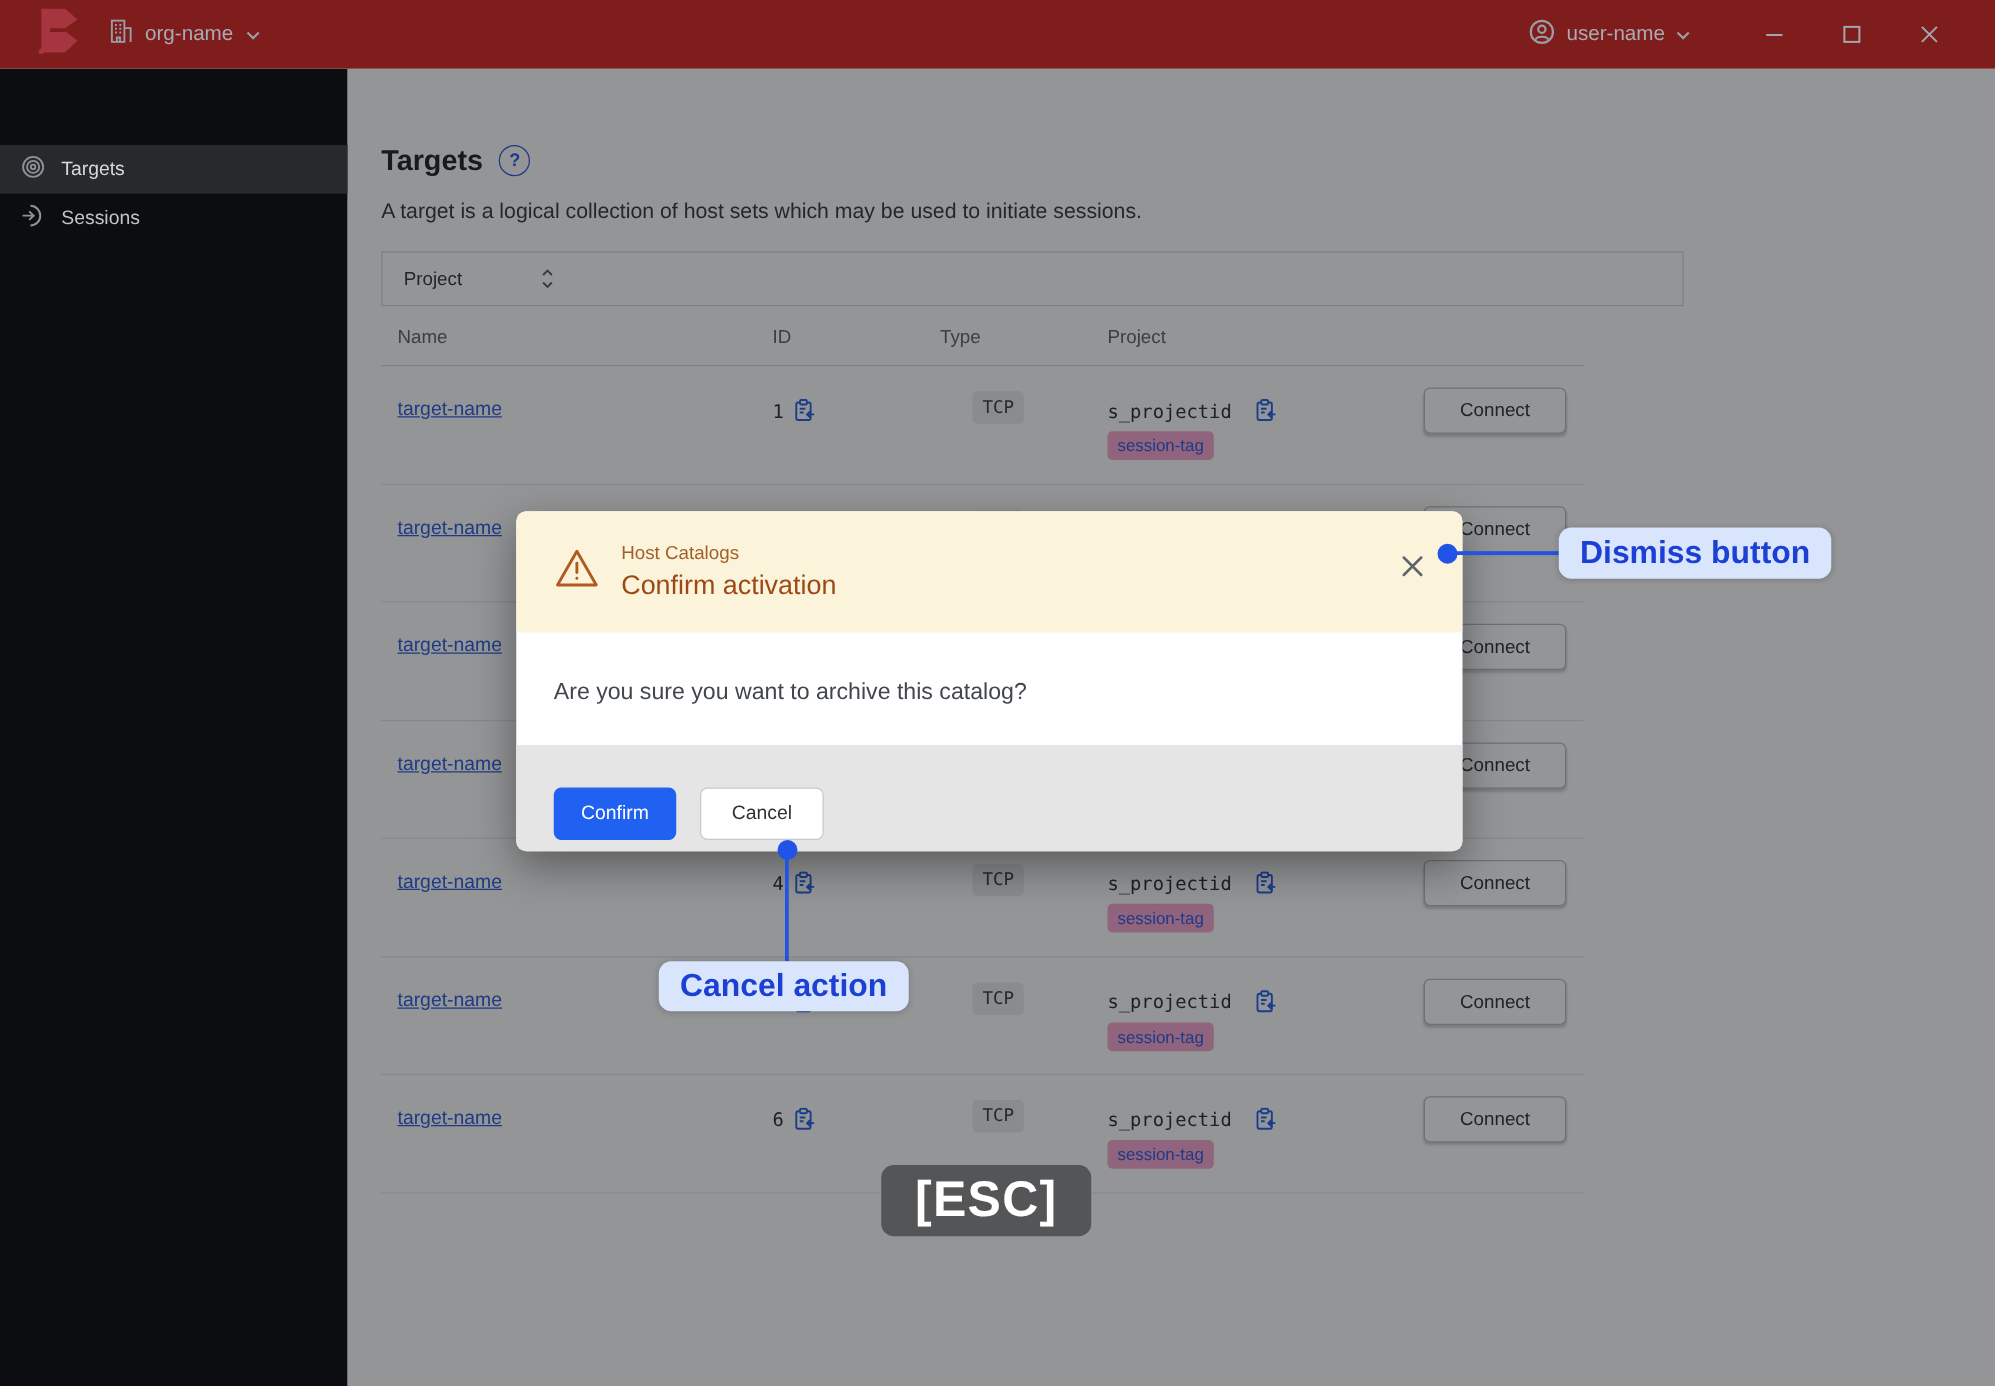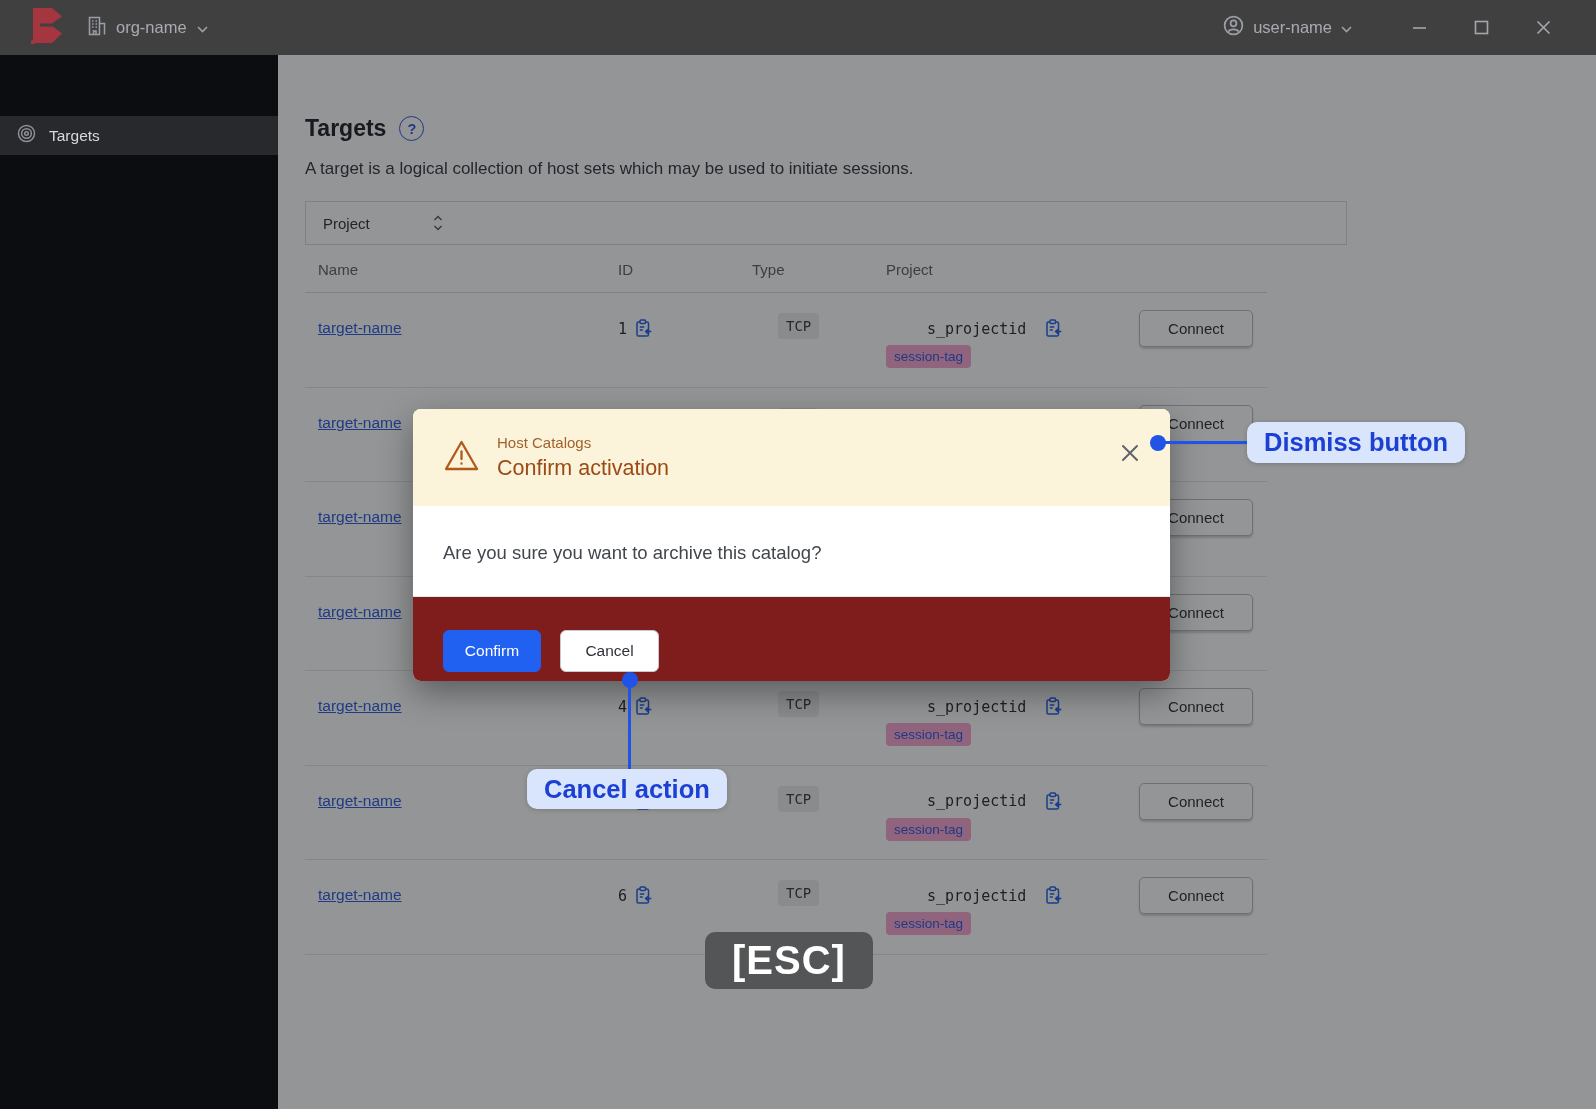--- a/index.html
+++ b/index.html
@@ -2,21 +2,21 @@
 <html><head>
 <meta charset="utf-8">
 <style>
   * { margin:0; padding:0; box-sizing:border-box; }
   html,body { width:1596px; height:1109px; overflow:hidden; background:#fff;
               font-family:"Liberation Sans", sans-serif; }
   .mono { font-family:"DejaVu Sans Mono", monospace; }
 
   
   .topbar { position:absolute; left:0; top:0; width:1596px; height:55px;
-            background:#404040; display:flex; align-items:center; padding:0 30px; z-index:30; }
+            background:#7f1d1d; display:flex; align-items:center; padding:0 30px; z-index:30; }
   .brand { display:flex; align-items:center; gap:24px; }
   .org-switcher { display:flex; align-items:center; gap:10px; color:#a8abb1;
                   font-size:16.5px; cursor:pointer; }
   .topbar-right { margin-left:auto; display:flex; align-items:center; }
   .user-menu { display:flex; align-items:center; gap:9px; color:#a8abb1; font-size:16.5px; margin-right:28px;}
   .win-controls { display:flex; align-items:center; }
   .win-btn { width:46px; height:34px; display:flex; align-items:center; justify-content:center;
              background:none; border:none; cursor:pointer; margin-left:16px; }
 
   
@@ -45,21 +45,21 @@
 
   .table { position:absolute; left:27px; top:190px; width:1042px; }
   .thead { position:relative; height:48px; width:962px; border-bottom:1px solid #d9dbdf; }
   .th { position:absolute; top:16px; font-size:15px; color:#60656e; }
   .th.c0{left:13px}.th.c1{left:313px}.th.c2{left:447px}.th.c3{left:581px}
   .trow { position:relative; height:94.5px; width:962px; border-bottom:1px solid #e6e7ea; }
   .cell { position:absolute; top:26px; }
   .cell.name{left:13px}
   .cell.id{left:313px; display:flex; align-items:center; gap:8px;}
   .cell.type{left:473px; top:20px;}
-  .cell.project{left:581px; display:flex; align-items:center; gap:19px;margin-left:41px;}
+  .cell.project{left:581px; display:flex; align-items:center; gap:19px;}
   .link { color:#2f5fe0; font-size:15.5px; font-weight:500; text-decoration:underline; cursor:pointer; }
   .idtxt, .projtxt { font-size:15px; color:#2b2f36; }
   .badge { display:inline-block; background:#ecedef; color:#3a3e46; font-size:14px;
            padding:5px 8px; border-radius:4px; }
   .tag { position:absolute; left:581px; top:52px; background:#f9a8d4; color:#2e5ce6;
          font-size:13.5px; font-weight:500; padding:4px 8px; border-radius:4px; cursor:pointer; }
   .connect { position:absolute; left:834px; top:17px; width:114px; height:37px;
              background:#fff; border:1px solid #bbbec6; border-radius:5px;
              box-shadow:0 2px 2px rgba(0,0,0,.18); font-size:15px; color:#2f333a;
              font-family:"Liberation Sans",sans-serif; cursor:pointer; }
@@ -71,21 +71,21 @@
   .modal { position:absolute; left:413px; top:409px; width:757px; height:272px; background:#fff;
            border-radius:8px; overflow:hidden; z-index:10;
            box-shadow:0 12px 34px rgba(0,0,0,.38); }
   .modal-head { height:97px; background:#fbf3da; display:flex; align-items:center;
                 padding:0 30px; gap:17px; position:relative; }
   .modal-tagline { font-size:15px; color:#a2612c; margin-bottom:5px; }
   .modal-title { font-size:21.5px; font-weight:400; color:#9c4a15; }
   .modal-x { position:absolute; right:27px; top:31px; width:26px; height:26px; background:none;
              border:none; cursor:pointer; display:flex; align-items:center; justify-content:center; }
   .modal-body { height:90px; padding:36px 30px 0; font-size:18.5px; color:#42464e; }
-  .modal-foot { height:108px; background:#7f1d1d; border-top:1px solid #e5e6ea;
+  .modal-foot { height:108px; background:#e5e5e5; border-top:1px solid #e5e6ea;
                 display:flex; align-items:center; padding:0 30px; gap:19px; }
   .btn { height:42px; border-radius:6px; font-size:15.5px; cursor:pointer;
          font-family:"Liberation Sans",sans-serif; }
   .btn-primary { width:98px; background:#2161f1; border:1px solid #2161f1; color:#fff; }
   .btn-secondary { width:99px; background:#fff; border:1px solid #c6c9cf; color:#2e3238; }
 
   
   .ann { z-index:20; position:absolute; }
   .ann-dot { width:16px; height:16px; border-radius:50%; background:#2154e6; }
   .ann-pill { height:41px; background:#d8e5fd; border-radius:10px; display:flex; align-items:center;
@@ -174,20 +174,29 @@
     <div class="nav-item active">
       <span>
         <svg width="19" height="19" viewBox="0 0 18 18" fill="none" stroke="#8e9196" stroke-width="1.4">
           <circle cx="9" cy="9" r="7.6"></circle>
             <circle cx="9" cy="9" r="4.6"></circle>
             <circle cx="9" cy="9" r="1.7"></circle>
         </svg>
       </span>
       <span>Targets</span>
     </div>
+    <div class="nav-item">
+      <span>
+        <svg width="19" height="19" viewBox="0 0 18 18" fill="none" stroke="#8e9196" stroke-width="1.5">
+          <path d="M7 1.6 a7.4 7.4 0 1 1 0 14.8"></path>
+          <path d="M1 9 h8.2 M6 5.8 L9.4 9 L6 12.2"></path>
+        </svg>
+      </span>
+      <span>Sessions</span>
+    </div>
   </nav>
 </aside>
 
 <main class="main">
   <div class="page-head">
     <div class="title-row">
       <h1 class="h1">Targets</h1>
       <button class="help">?</button>
     </div>
     <p class="desc">A target is a logical collection of host sets which may be used to initiate sessions.</p>

